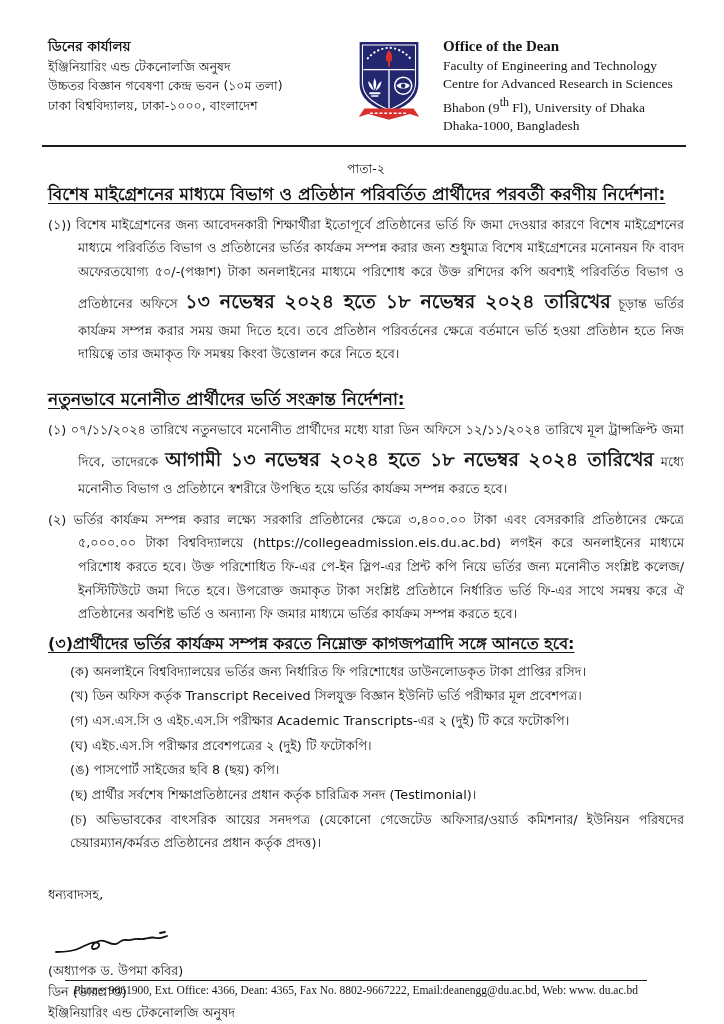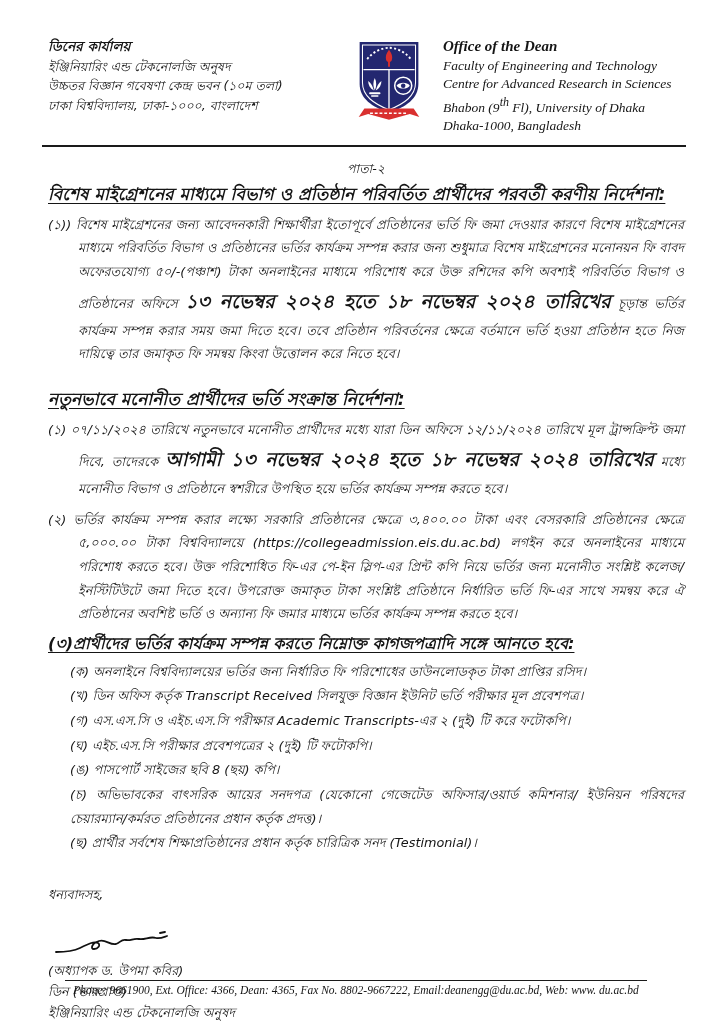--- a/index.html
+++ b/index.html
@@ -5,21 +5,20 @@
   html,body{margin:0;padding:0;background:#ffffff;}
   .page{
     position:relative;
     width:724px;height:1024px;
     background:#ffffff;
     color:#151515;
     font-family:"DejaVu Sans","Liberation Sans",sans-serif;
     box-sizing:border-box;
     padding:36px 40px 0 48px;
     overflow:hidden;
-    font-style:italic;
   }
   
   .header{display:flex;align-items:flex-start;}
   .header-left{width:305px;font-size:12.5px;line-height:1.55;}
   .header-left .org-bn{font-weight:bold;font-size:13.5px;}
   .logo-wrap{width:78px;flex:0 0 78px;margin-top:2px;}
   .header-right{
     margin-left:12px;
     font-family:"Liberation Serif","DejaVu Serif",serif;
     font-size:13.5px;line-height:1.38;
@@ -138,22 +137,22 @@
     <span>ভর্তির কার্যক্রম সম্পন্ন করার লক্ষ্যে সরকারি প্রতিষ্ঠানের ক্ষেত্রে ৩,৪০০.০০ টাকা এবং বেসরকারি প্রতিষ্ঠানের ক্ষেত্রে ৫,০০০.০০ টাকা বিশ্ববিদ্যালয়ে (</span><span>https://collegeadmission.eis.du.ac.bd</span><span>) লগইন করে অনলাইনের মাধ্যমে পরিশোধ করতে হবে। উক্ত পরিশোধিত ফি-এর পে-ইন স্লিপ-এর প্রিন্ট কপি নিয়ে ভর্তির জন্য মনোনীত সংশ্লিষ্ট কলেজ/ইনস্টিটিউটে জমা দিতে হবে। উপরোক্ত জমাকৃত টাকা সংশ্লিষ্ট প্রতিষ্ঠানে নির্ধারিত ভর্তি ফি-এর সাথে সমন্বয় করে ঐ প্রতিষ্ঠানের অবশিষ্ট ভর্তি ও অন্যান্য ফি জমার মাধ্যমে ভর্তির কার্যক্রম সম্পন্ন করতে হবে।</span>
   </div>
 
   <div class="sub-heading"><span>(৩)</span><span>প্রার্থীদের ভর্তির কার্যক্রম সম্পন্ন করতে নিম্নোক্ত কাগজপত্রাদি সঙ্গে আনতে হবে:</span></div>
 
   <div class="doc-item"><span>(ক)</span> <span>অনলাইনে বিশ্ববিদ্যালয়ের ভর্তির জন্য নির্ধারিত ফি পরিশোধের ডাউনলোডকৃত টাকা প্রাপ্তির রসিদ।</span></div>
   <div class="doc-item"><span>(খ)</span> <span>ডিন অফিস কর্তৃক Transcript Received সিলযুক্ত বিজ্ঞান ইউনিট ভর্তি পরীক্ষার মূল প্রবেশপত্র।</span></div>
   <div class="doc-item"><span>(গ)</span> <span>এস.এস.সি ও এইচ.এস.সি পরীক্ষার Academic Transcripts-এর ২ (দুই) টি করে ফটোকপি।</span></div>
   <div class="doc-item"><span>(ঘ)</span> <span>এইচ.এস.সি পরীক্ষার প্রবেশপত্রের ২ (দুই) টি ফটোকপি।</span></div>
   <div class="doc-item"><span>(ঙ)</span> <span>পাসপোর্ট সাইজের ছবি 8 (ছয়) কপি।</span></div>
+  <div class="doc-item"><span>(ছ)</span> <span>প্রার্থীর সর্বশেষ শিক্ষাপ্রতিষ্ঠানের প্রধান কর্তৃক চারিত্রিক সনদ (Testimonial)।</span></div>
   <div class="doc-item"><span>(চ)</span> <span>অভিভাবকের বাৎসরিক আয়ের সনদপত্র (যেকোনো গেজেটেড অফিসার/ওয়ার্ড কমিশনার/ ইউনিয়ন পরিষদের চেয়ারম্যান/কর্মরত প্রতিষ্ঠানের প্রধান কর্তৃক প্রদত্ত)।</span></div>
-  <div class="doc-item"><span>(ছ)</span> <span>প্রার্থীর সর্বশেষ শিক্ষাপ্রতিষ্ঠানের প্রধান কর্তৃক চারিত্রিক সনদ (Testimonial)।</span></div>
 
   <div class="closing">ধন্যবাদসহ,</div>
 
   <div class="sig-block">
     <svg class="sig-scribble" width="118" height="30" viewBox="0 0 118 30">
       <path d="M2,22 C14,22 20,21 26,18 C34,14 40,11 44,13 C47,15 44,19 40,19 C36,19 38,13 45,11 C52,9 55,15 62,14 C66,13 67,9 72,10 C77,11 79,8 85,9 C91,10 96,6 102,8 C106,9 110,7 113,6" fill="none" stroke="#111111" stroke-width="1.8" stroke-linecap="round"></path>
       <path d="M106,3 l5,-1" stroke="#111111" stroke-width="1.8" stroke-linecap="round"></path>
     </svg>
     <div>(অধ্যাপক ড. উপমা কবির)</div>
     <div>ডিন (ভারপ্রাপ্ত)</div>

